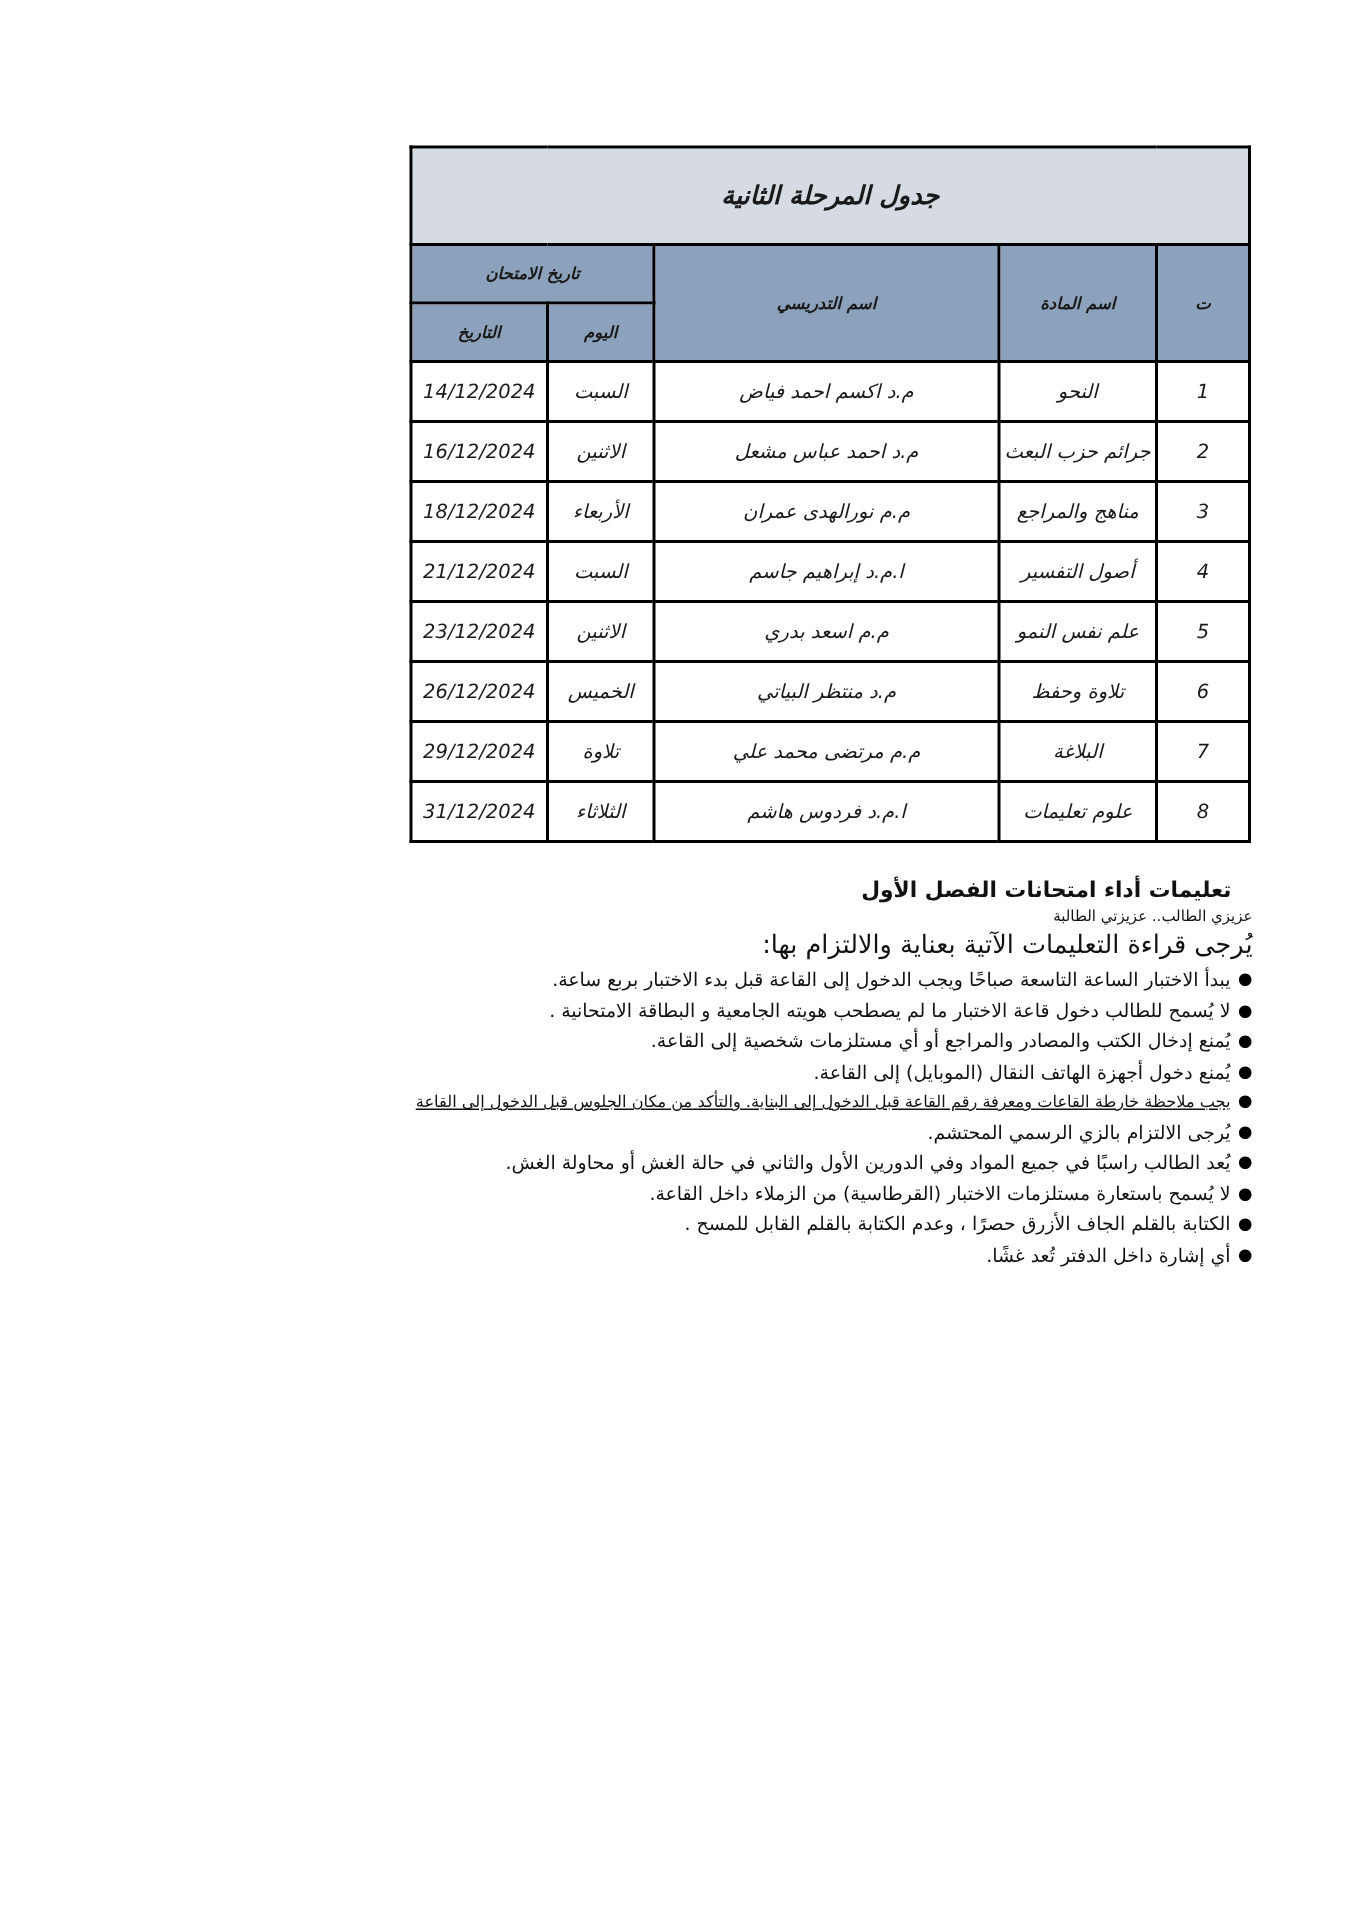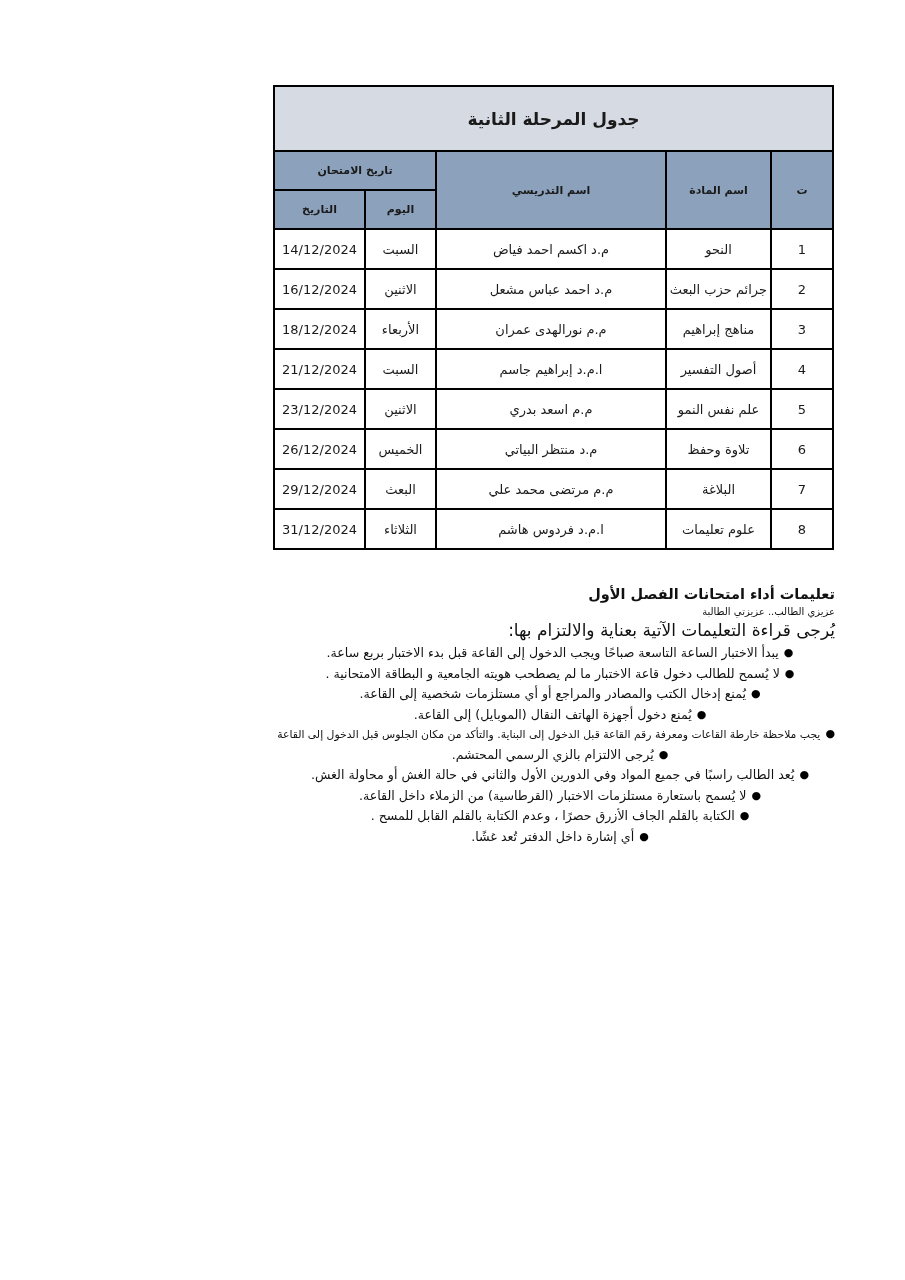--- a/index.html
+++ b/index.html
@@ -12,22 +12,22 @@
   html,body{margin:0;padding:0;}
   body{
     width:905px;height:1280px;background:#ffffff;
     font-family:"DejaVu Sans",sans-serif;color:var(--text);
     overflow:hidden;
   }
   .doc{position:relative;width:905px;height:1280px;background:#ffffff;}
 
   
   table.schedule{
-    position:absolute;top:85px;left:273px;width:559px;
-    border-collapse:collapse;table-layout:fixed;direction:rtl;
+    position:absolute;top:97px;left:273px;width:559px;
+    border-collapse:collapse;table-layout:fixed;direction:rtl;font-style:italic;
   }
   table.schedule td,table.schedule th{
     border:2px solid var(--border);
     text-align:center;vertical-align:middle;
     padding:0 3px;color:var(--text);
     overflow:hidden;white-space:nowrap;
   }
   .title-row td{
     background:var(--title-bg);
     height:65px;font-size:17px;font-weight:bold;
@@ -37,28 +37,28 @@
     font-size:11px;font-weight:bold;height:39px;
   }
   table.schedule tbody td{height:40px;font-size:13px;}
   td.date-cell{direction:ltr;unicode-bidi:embed;font-size:13.5px;}
 
   
   .instructions{
     position:absolute;top:586px;right:70px;width:550px;
     direction:rtl;text-align:right;color:#111;
   }
-  .instructions-title{font-size:14.5px;font-weight:bold;margin:0 0 4px 0;}
+  .instructions-title{font-size:14.5px;font-weight:bold;margin:0 14px 4px 0;}
   .greeting{font-size:10px;margin:0 0 3px 0;}
   .intro{font-size:17px;margin:0 0 3px 0;}
-  ul.instr-list{list-style:none;margin:2px 0 10px 0;padding:0;text-align:center;}
+  ul.instr-list{list-style:none;margin:2px 0 10px 0;padding:0;}
   ul.instr-list li{
     font-size:12.6px;line-height:19.5px;white-space:nowrap;
   }
-  ul.instr-list li:nth-child(5){font-size:10.8px;}
+  ul.instr-list li:nth-child(5){font-size:10.8px;text-decoration:underline;}
   .bullet{
     display:inline-block;font-size:11px;margin-left:5px;
     transform:translateY(-1px);color:#000;
   }
 </style>
 </head>
 <body>
 
 <div class="doc">
 
@@ -95,21 +95,21 @@
         </tr>
         <tr>
           <td>2</td>
           <td>جرائم حزب البعث</td>
           <td>م.د احمد عباس مشعل</td>
           <td>الاثنين</td>
           <td class="date-cell">16/12/2024</td>
         </tr>
         <tr>
           <td>3</td>
-          <td>مناهج إبراهيم</td>
+          <td>مناهج والمراجع</td>
           <td>م.م نورالهدى عمران</td>
           <td>الأربعاء</td>
           <td class="date-cell">18/12/2024</td>
         </tr>
         <tr>
           <td>4</td>
           <td>أصول التفسير</td>
           <td>ا.م.د إبراهيم جاسم</td>
           <td>السبت</td>
           <td class="date-cell">21/12/2024</td>
@@ -125,21 +125,21 @@
           <td>6</td>
           <td>تلاوة وحفظ</td>
           <td>م.د منتظر البياتي</td>
           <td>الخميس</td>
           <td class="date-cell">26/12/2024</td>
         </tr>
         <tr>
           <td>7</td>
           <td>البلاغة</td>
           <td>م.م مرتضى محمد علي</td>
-          <td>البعث</td>
+          <td>تلاوة</td>
           <td class="date-cell">29/12/2024</td>
         </tr>
         <tr>
           <td>8</td>
           <td>علوم تعليمات</td>
           <td>ا.م.د فردوس هاشم</td>
           <td>الثلاثاء</td>
           <td class="date-cell">31/12/2024</td>
         </tr>
       </tbody>

